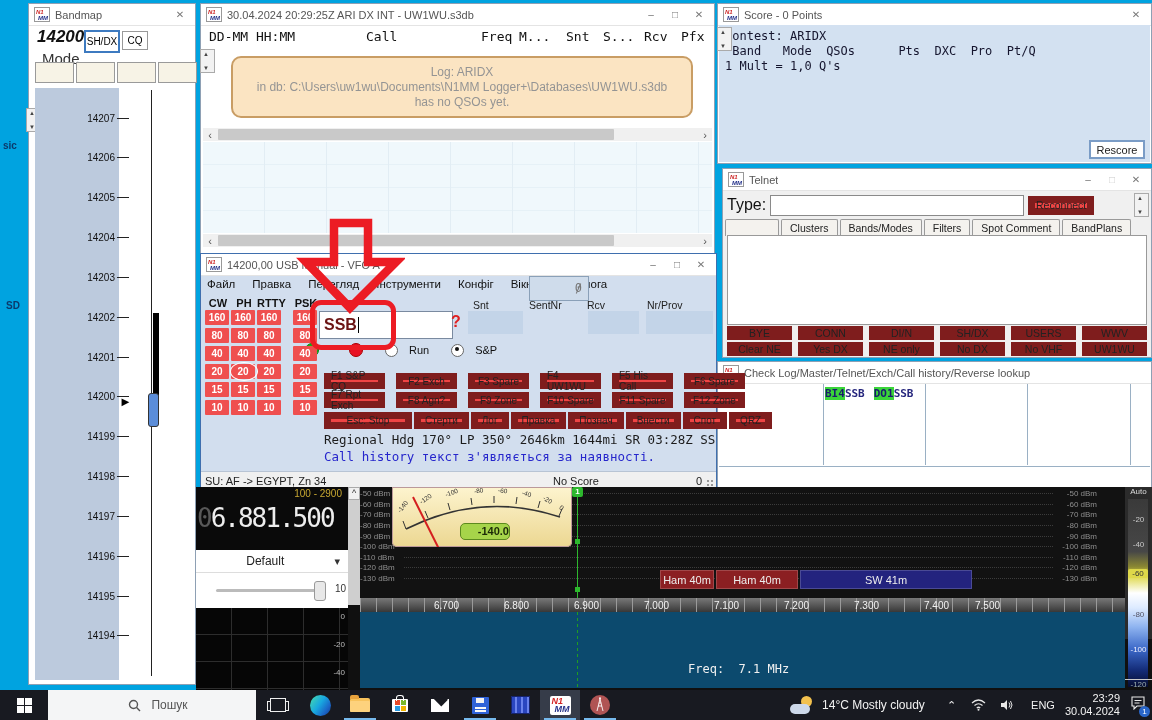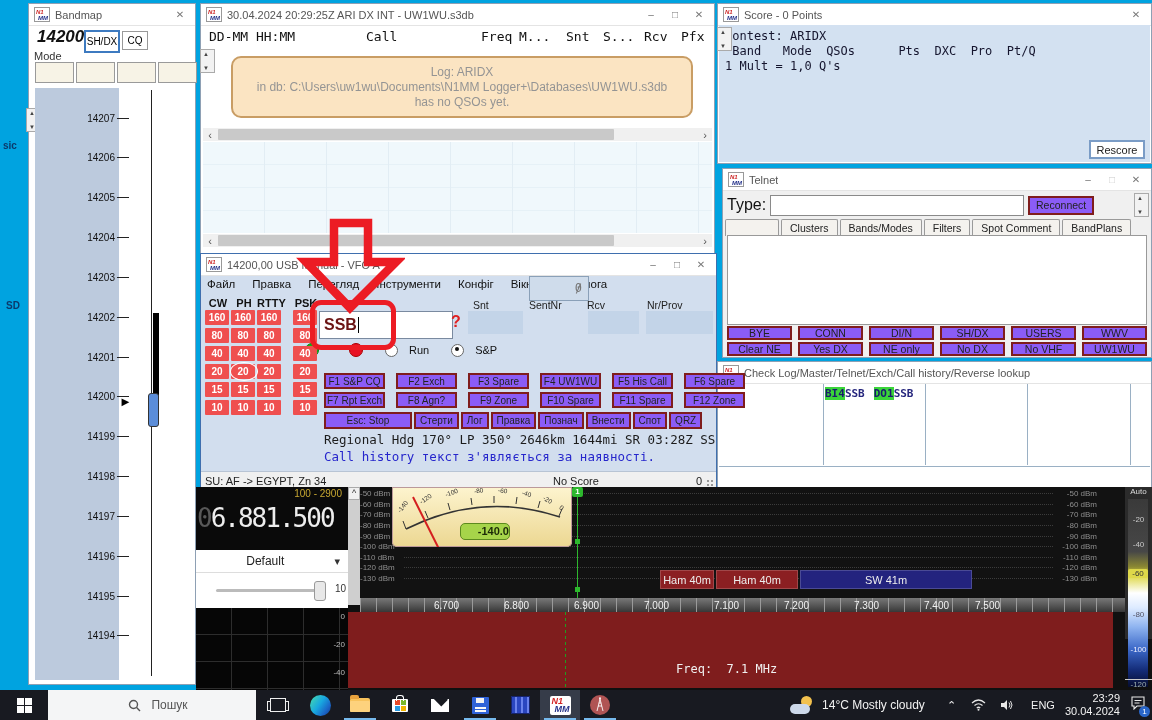--- a/index.html
+++ b/index.html
@@ -13,32 +13,32 @@
   .wbtns{margin-left:auto;display:flex;gap:4px}
   .wbtn{width:20px;text-align:center;color:#777;font-size:10px;line-height:18px}
   .min::before{content:"–"} .max::before{content:"□"} .cls::before{content:"✕"}
   .nico{width:14px;height:13px;background:#fff;border:1px solid #999;position:relative;flex:none;
         font:italic bold 6px/1 "Liberation Sans",sans-serif}
   .nico::before{content:"N1";position:absolute;left:1px;top:1px;color:#cc2222}
   .nico::after{content:"MM";position:absolute;right:1px;bottom:0;color:#27348b}
   .spin{width:13px;height:22px;border:1px solid #aaa;background:#f2f2f2;position:relative;font-size:6px;color:#444}
   .spin::before{content:"▲";position:absolute;top:1px;left:2px}
   .spin::after{content:"▼";position:absolute;bottom:1px;left:2px}
-  .cbtn{background:#8b5cf6;border:2px solid #7f1d1d;font-size:10.5px;color:#222;
+  .cbtn{background:#ef4444;border:7px solid #7f1d1d;font-size:10.5px;color:#222;
         display:flex;align-items:center;justify-content:center;box-sizing:border-box}
   
   .frag{font-size:10px;color:#0b3a6b;font-weight:bold}
   
   #bandmap{left:28px;top:3px;width:168px;height:682px}
   #bm-freq{left:8px;top:23px;font:bold italic 17px "Liberation Sans",sans-serif;color:#111}
   #bm-shdx{left:55px;top:26px;width:32px;height:19px;background:#fff;border:2px solid #3d7ac0;font-size:10px;
            display:flex;align-items:center;justify-content:center}
   #bm-cq{left:93px;top:27px;width:24px;height:17px;background:#fff;border:1px solid #999;font-size:10px;
          display:flex;align-items:center;justify-content:center}
-  #bm-mode{left:5px;top:46px;font-size:11px;color:#333}
+  #bm-mode{left:13px;top:46px;font-size:15px;color:#333}
   #bm-boxes{left:6px;top:58px;display:flex;gap:2px}
   #bm-boxes div{width:37px;height:19px;background:#f7f3e6;border:1px solid #9a9a9a}
   #bm-spin{right:3px;top:82px}
   #bm-scalebg{left:6px;top:84px;width:84px;bottom:4px;background:#bccadd}
   #bm-line{left:122px;top:86px;bottom:8px;width:1px;background:#222}
   #bm-scale{left:6px;top:108px;height:530px;width:110px;display:flex;flex-direction:column;justify-content:space-between}
   .bm-row{display:flex;align-items:center;height:12px}
   .bm-row span{width:80px;text-align:right;font-size:10px;color:#111}
   .bm-row i{width:12px;height:1px;background:#222;margin-left:2px}
   #bm-bar{left:124px;top:309px;width:6px;height:98px;background:#000}
@@ -194,21 +194,21 @@
   .bandbar:nth-child(2){left:356px;width:82px;background:#8b1f22}
   .bandbar:nth-child(3){left:440px;width:172px;background:#23237e}
   #freqscale{left:164px;top:111px;width:765px;height:14px;background:linear-gradient(#787878,#383838);
      background-image:repeating-linear-gradient(90deg,#9a9a9a 0 1px,transparent 1px 16px),linear-gradient(#787878,#383838)}
   #freqscale span{position:absolute;top:2px;font-size:10px;color:#f2f2f2}
   #freqscale span:nth-child(1){left:74px}#freqscale span:nth-child(2){left:144px}
   #freqscale span:nth-child(3){left:214px}#freqscale span:nth-child(4){left:284px}
   #freqscale span:nth-child(5){left:354px}#freqscale span:nth-child(6){left:424px}
   #freqscale span:nth-child(7){left:494px}#freqscale span:nth-child(8){left:564px}
   #freqscale span:nth-child(9){left:615px}
-  #waterfall{left:152px;top:125px;width:765px;height:76px;background:#7f1d1d}
+  #waterfall{left:164px;top:125px;width:765px;height:76px;background:#0c4a6e}
   #wf-line{position:absolute;left:217px;top:0;height:76px;width:1px;
            background:repeating-linear-gradient(180deg,#1f9e1f 0 3px,transparent 3px 6px)}
   #wf-freq{position:absolute;left:328px;top:50px;font:12px "DejaVu Sans Mono",monospace;color:#f0f0f0;white-space:pre}
   #rightscale{left:929px;top:0;width:27px;height:152px;background:#2b2b2b}
   #rs-auto{position:absolute;left:0;top:0;width:27px;text-align:center;font-size:8px;color:#ddd}
   #rs-grad{position:absolute;left:3px;top:12px;width:20px;height:188px;
      background:linear-gradient(180deg,#3a3a3a 0%,#474747 28%,#8a8732 36%,#ded84a 41%,#ffffff 50%,#dceaff 58%,#8fb4f0 68%,#3b68c8 80%,#142c78 91%,#060d30 100%)}
   #rs-ticks span{position:absolute;left:0;width:27px;text-align:center;font-size:8px;color:#c8c8c8}
   #rs-ticks span:nth-child(1){top:28px}
   #rs-ticks span:nth-child(2){top:53px}

